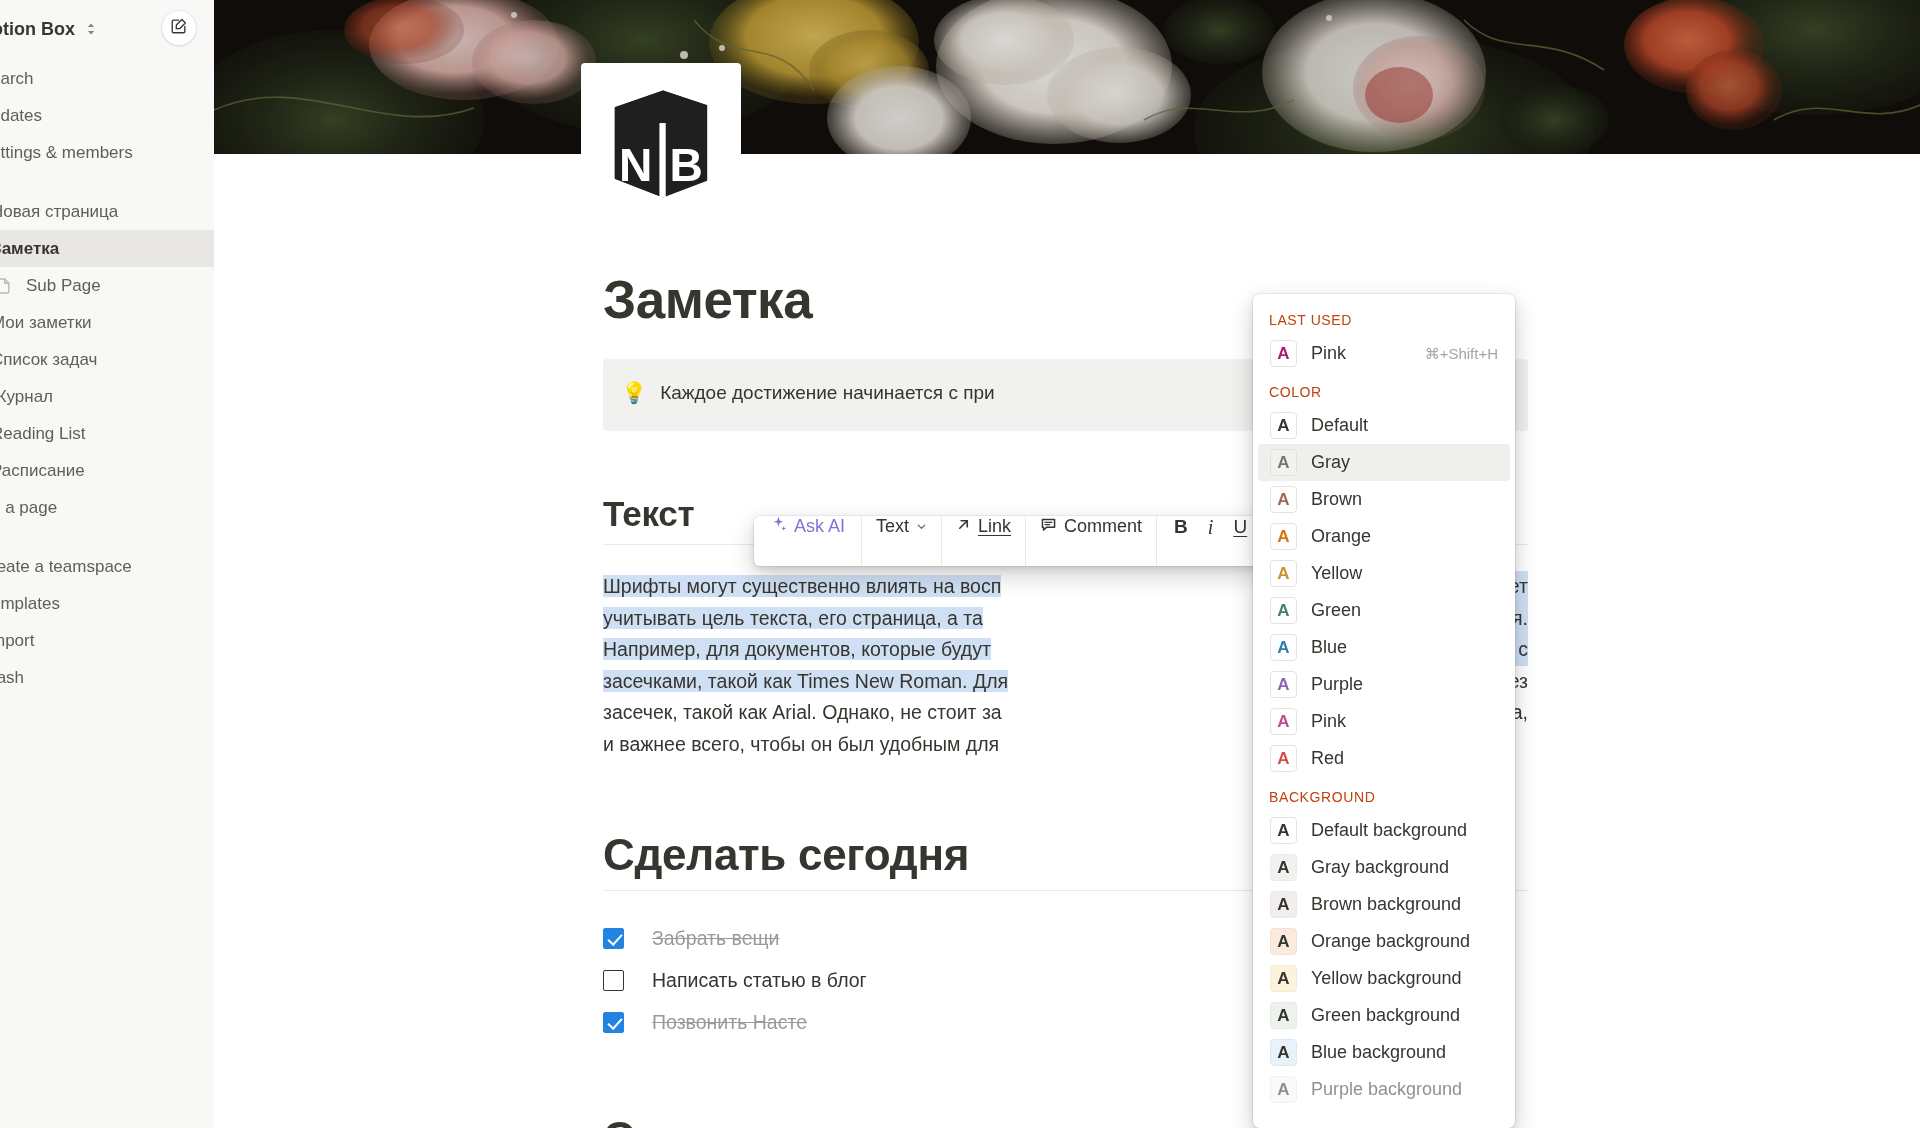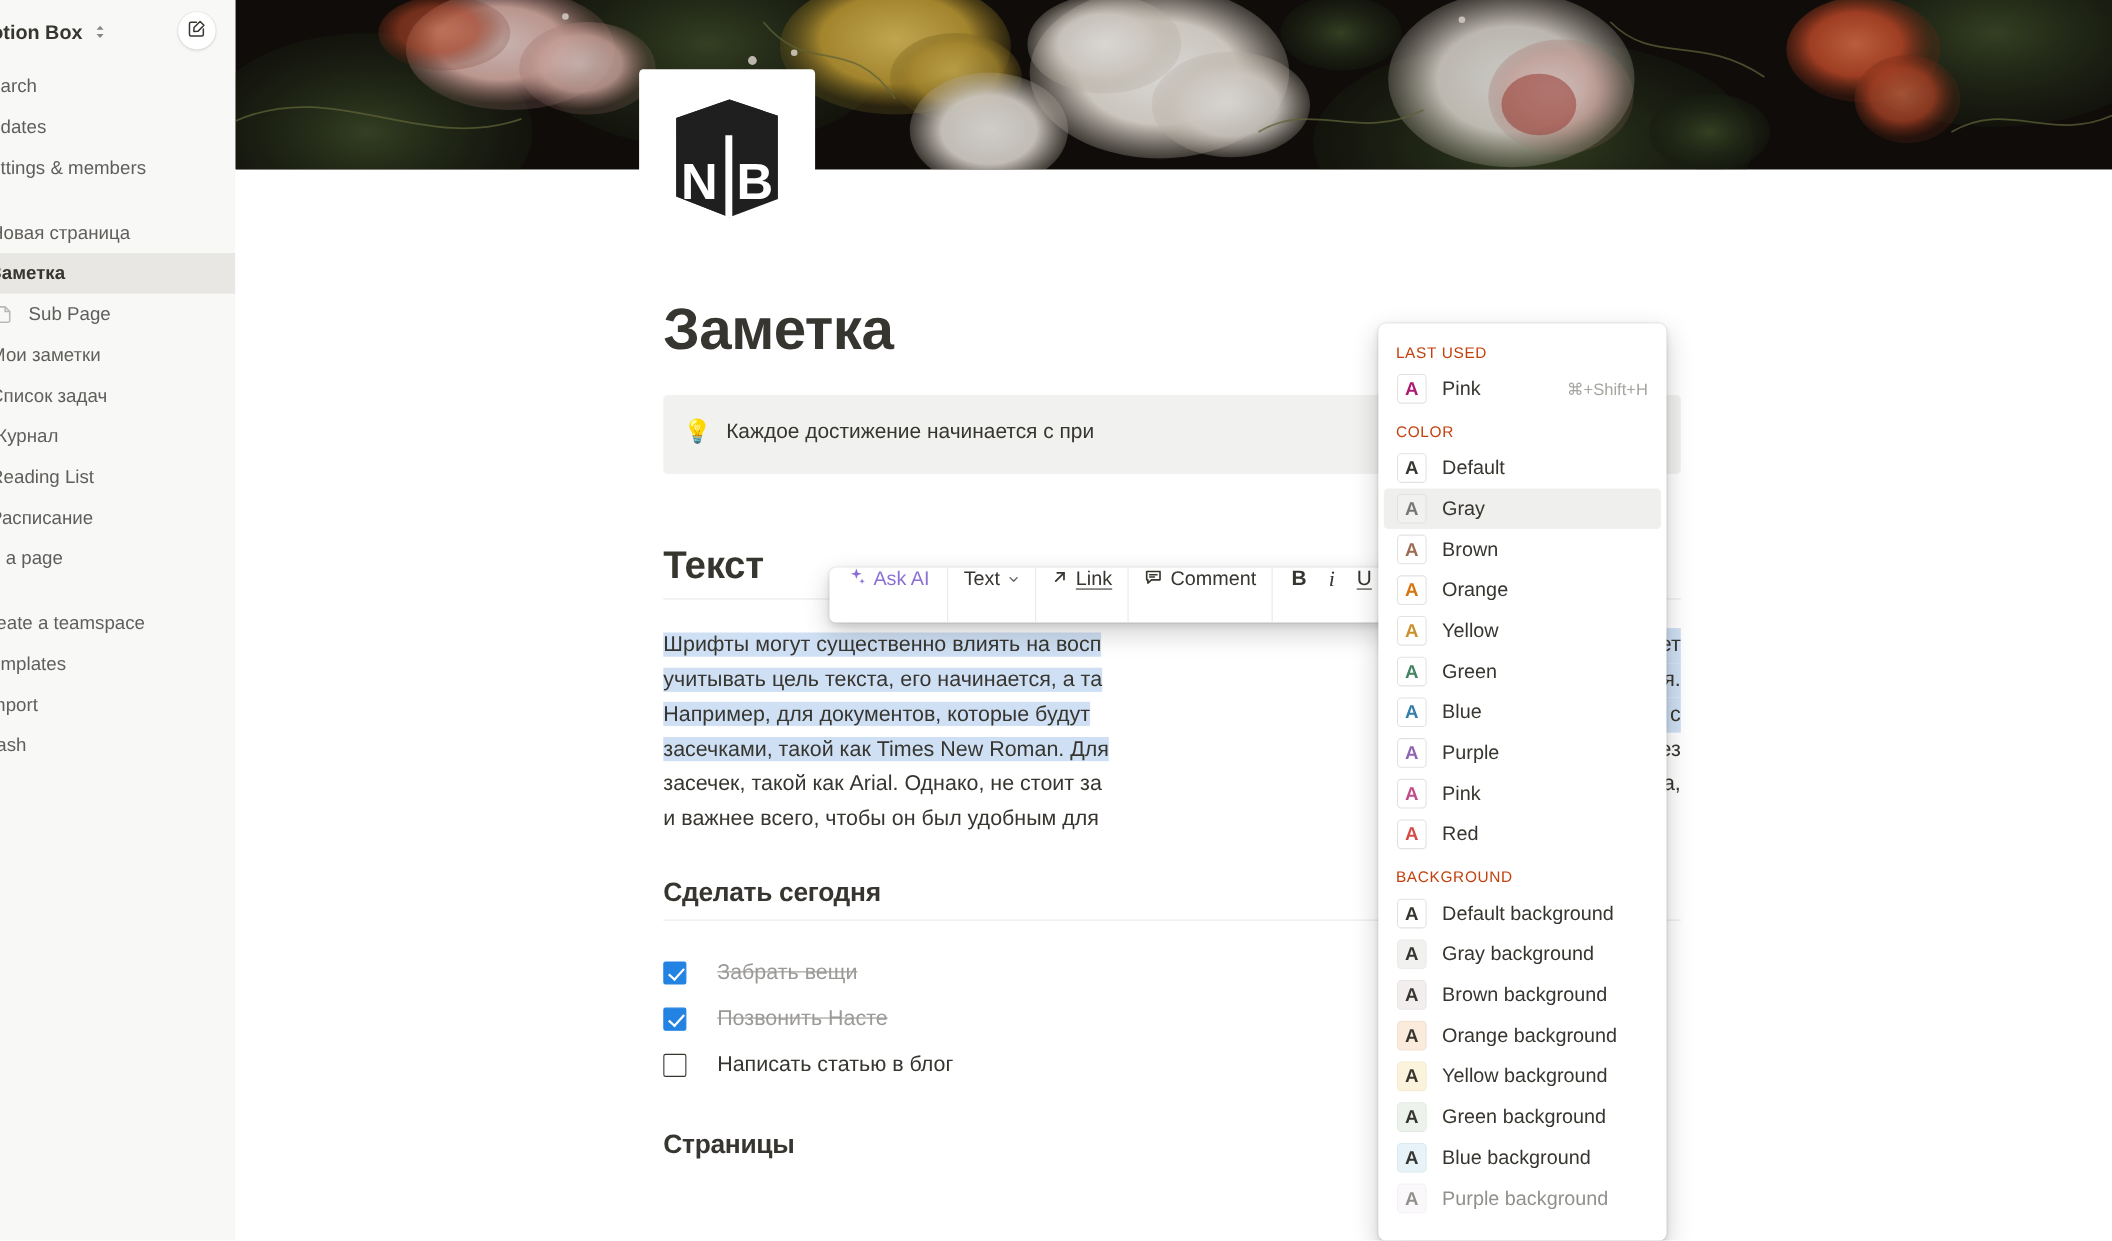--- a/index.html
+++ b/index.html
@@ -110,23 +110,23 @@
     margin-top: 63px; margin-bottom: 10px;
   }
   .rule { height: 1px; background: #e9e9e7; margin-bottom: 26px; }
   p.body {
     font-size: 19.5px; line-height: 1.62; color: #37352f;
   }
   .sel { background: #cfe0f4; }
   .para-wrap { position: relative; }
 
   h2.sec2 {
-    font-size: 24px; font-weight: 700; color: #37352f;
+    font-size: 44px; font-weight: 700; color: #37352f;
     letter-spacing: -0.3px;
-    margin-top: 38px; margin-bottom: 10px;
+    margin-top: 70px; margin-bottom: 10px;
   }
   .todo {
     display: flex; align-items: center; gap: 28px;
     height: 42px; font-size: 19.5px; color: #37352f;
   }
   .cb {
     width: 21px; height: 21px; border: 1.6px solid #37352f;
     border-radius: 2px; flex: 0 0 21px; position: relative; background: #fff;
   }
   .cb.on { background: #2383e2; border-color: #2383e2; }
@@ -381,42 +381,42 @@
           <span style="padding-right:36px;">ать</span>
         </span>
       </div>
 
       <h2 class="sec">Текст</h2>
       <div class="rule"></div>
 
       <div class="para-wrap">
         <p class="body">
           <span class="sel">Шрифты могут существенно влиять на восп</span><span class="sel" style="float:right;">е шрифта следует</span><br>
-          <span class="sel">учитывать цель текста, его начинается, а та</span><span class="sel" style="float:right;">использоваться.</span><br>
+          <span class="sel">учитывать цель текста, его страница, а та</span><span class="sel" style="float:right;">использоваться.</span><br>
           <span class="sel">Например, для документов, которые будут</span><span class="sel" style="float:right;">ыбрать шрифт с</span><br>
           <span class="sel">засечками, такой как Times New Roman. Для</span><span style="float:right;">ыбрать шрифт без</span><br>
           <span>засечек, такой как Arial. Однако, не стоит за</span><span style="float:right;">а - это вопрос вкуса,</span><br>
           <span>и важнее всего, чтобы он был удобным для</span>
         </p>
       </div>
 
       <h2 class="sec2">Сделать сегодня</h2>
       <div class="rule"></div>
 
       <div class="todo done">
         <span class="cb on"></span>
         <span>Забрать вещи</span>
       </div>
+      <div class="todo">
+        <span class="cb"></span>
+        <span>Написать статью в блог</span>
+      </div>
       <div class="todo done">
         <span class="cb on"></span>
         <span>Позвонить Насте</span>
-      </div>
-      <div class="todo">
-        <span class="cb"></span>
-        <span>Написать статью в блог</span>
       </div>
 
       <h2 class="sec2">Страницы</h2>
     </div>
 
     <div id="toolbar">
       <div class="tb-seg tb-askai">
         <span>
           <svg width="17" height="17" viewBox="0 0 16 16" fill="#8b6fd4">
             <path d="M8 0.8l1.15 3.35L12.5 5.3 9.15 6.45 8 9.8 6.85 6.45 3.5 5.3l3.35-1.15z"></path>

